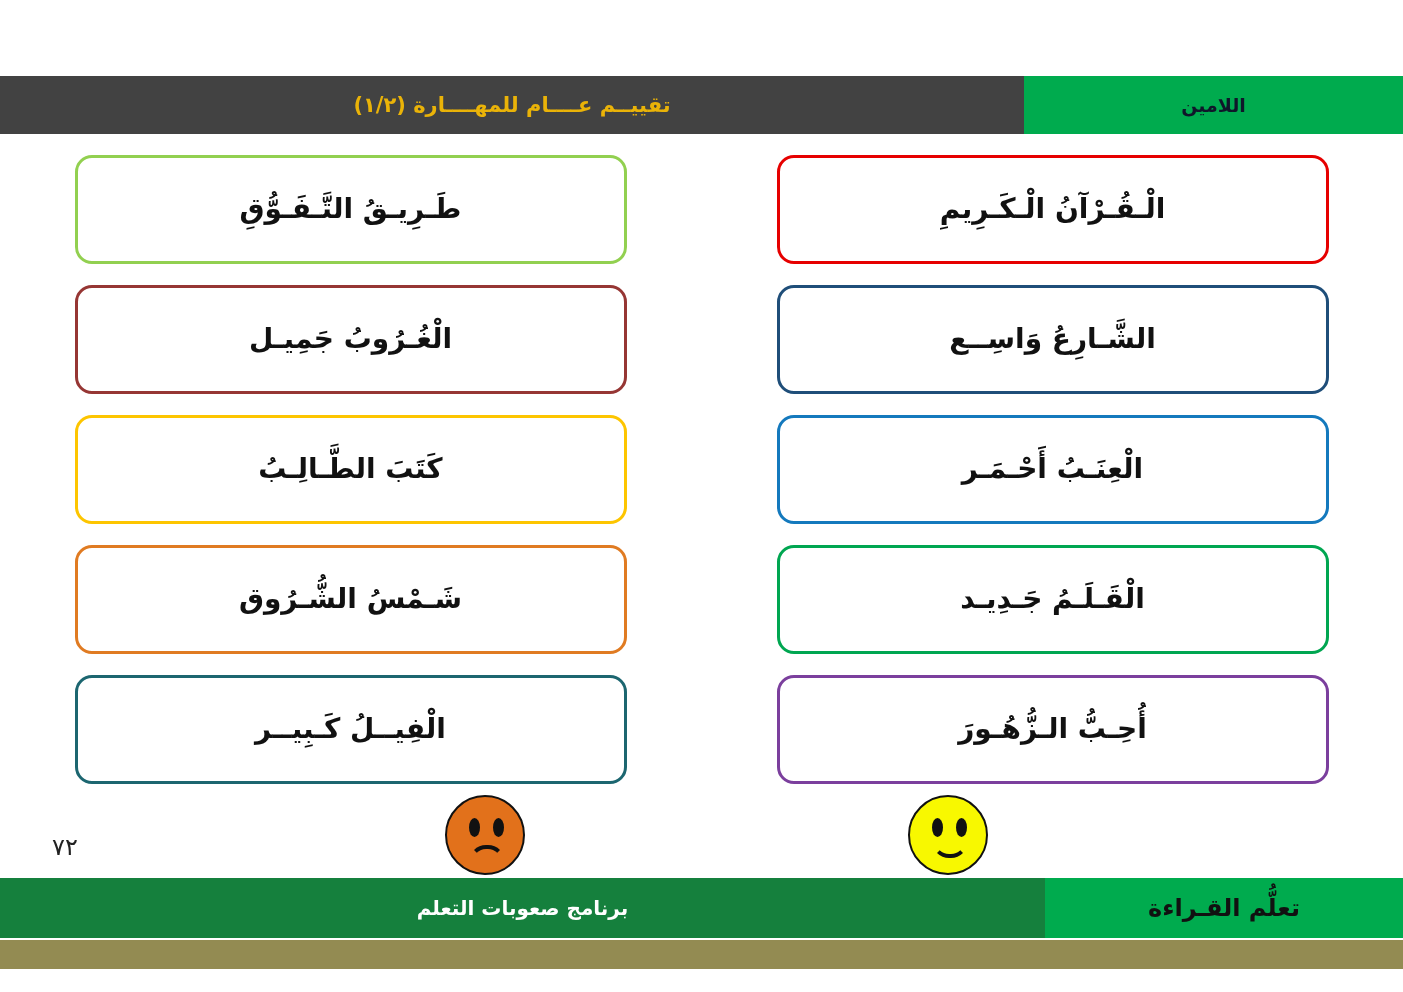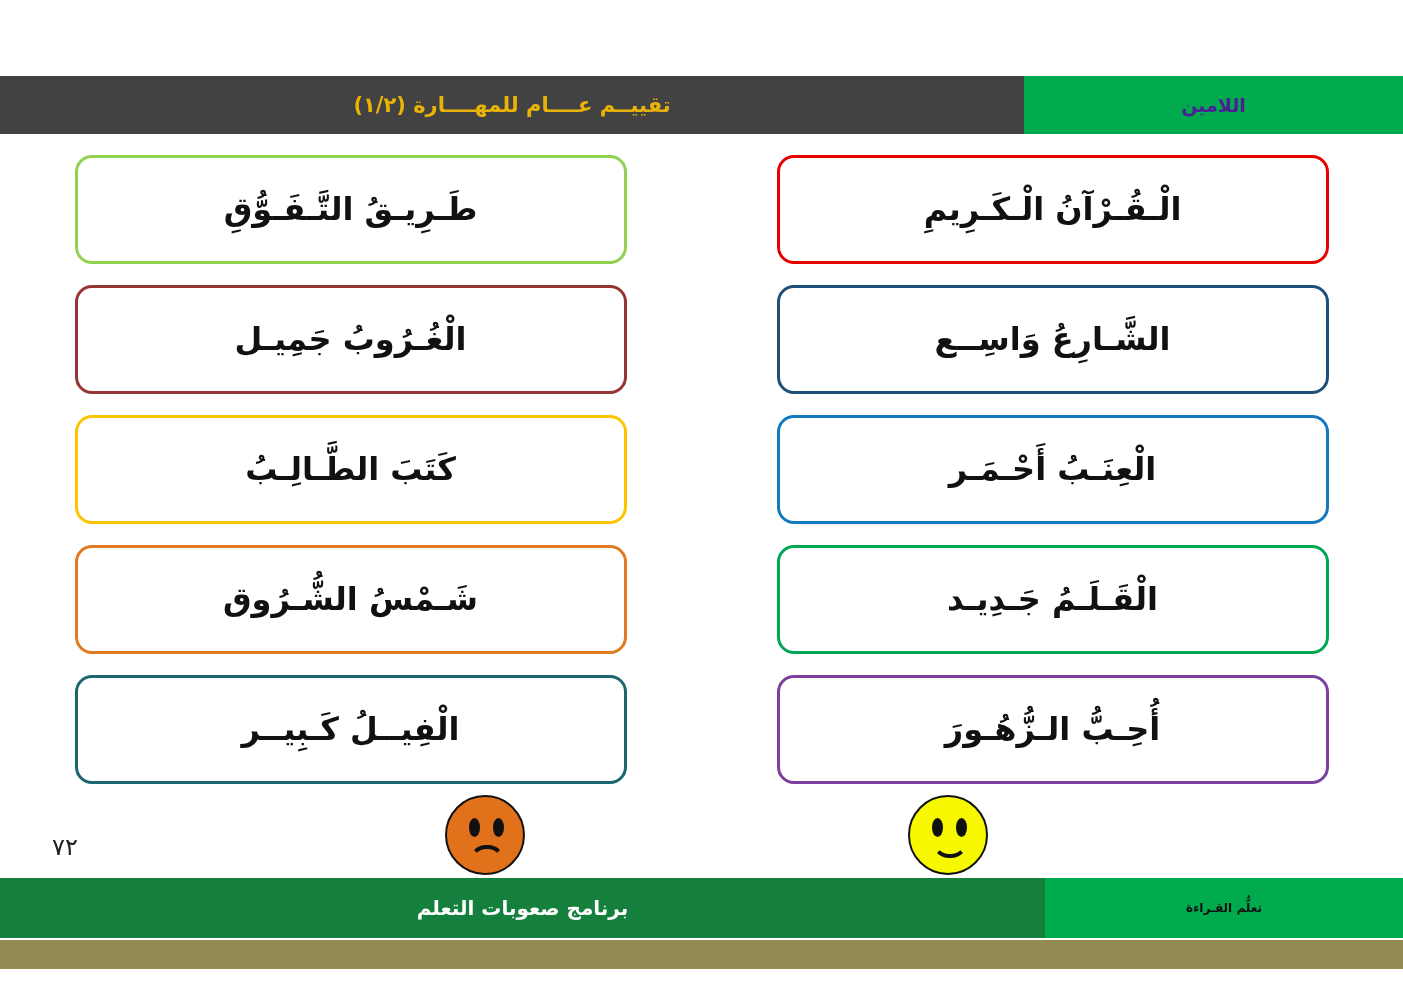--- a/index.html
+++ b/index.html
@@ -40,21 +40,21 @@
     justify-content: center;
   }
   .header-dark {
     flex: 1;
     background: #424242;
     display: flex;
     align-items: center;
     justify-content: center;
   }
   .header-green-text {
-    color: #4c1d95;
+    color: #0f172a;
     font-size: 19px;
     font-weight: bold;
     letter-spacing: 0px;
     direction: rtl;
   }
   .header-dark-text {
     color: #eab308;
     font-size: 21px;
     font-weight: bold;
     direction: rtl;
@@ -83,21 +83,21 @@
     box-sizing: border-box;
     border: 3px solid #000;
     border-radius: 17px;
     background: #ffffff;
     display: flex;
     align-items: center;
     justify-content: center;
   }
   .card-text {
     font-family: "DejaVu Sans", "Liberation Sans", sans-serif;
-    font-size: 32px;
+    font-size: 28px;
     color: #111111;
     direction: rtl;
     text-align: center;
     line-height: 1.3;
     font-weight: 600;
     padding: 0 18px;
   }
 
   
   .faces {
@@ -180,21 +180,21 @@
   }
   .footer-dark {
     flex: 1;
     background: #15803d;
     display: flex;
     align-items: center;
     justify-content: center;
   }
   .footer-green-text {
     color: #111111;
-    font-size: 12px;
+    font-size: 24px;
     font-weight: bold;
     direction: rtl;
   }
   .footer-dark-text {
     color: #ffffff;
     font-size: 20px;
     font-weight: bold;
     direction: rtl;
   }
   .bottom-strip {

